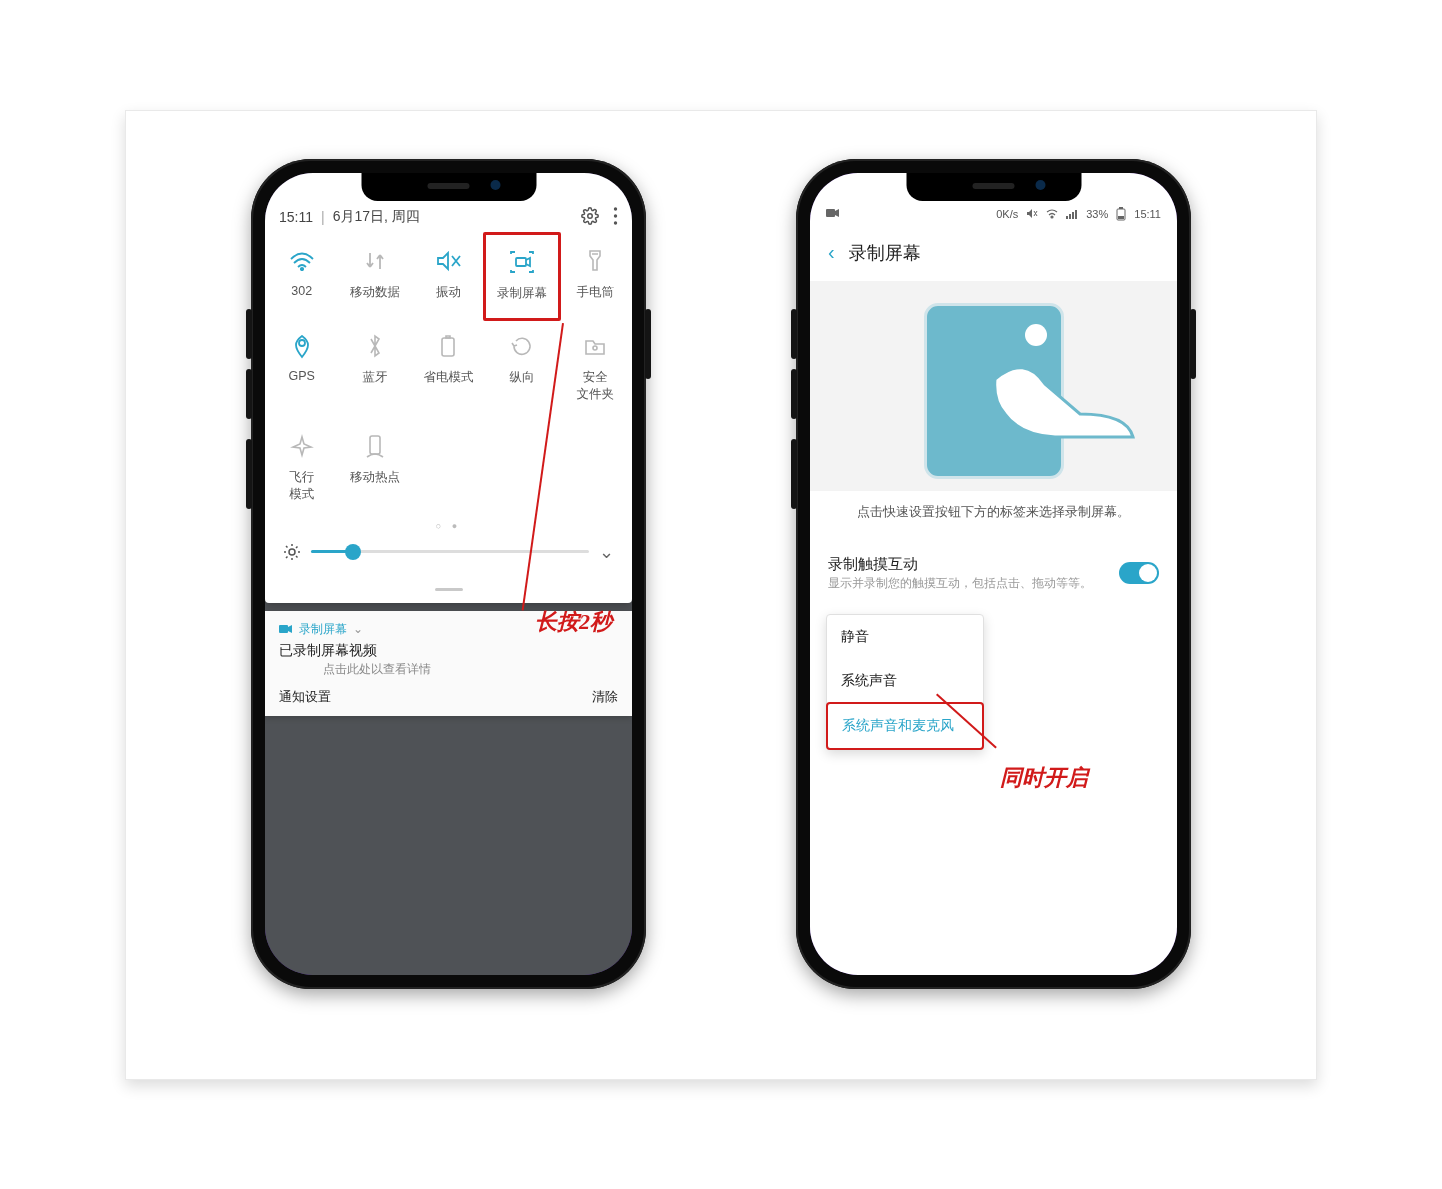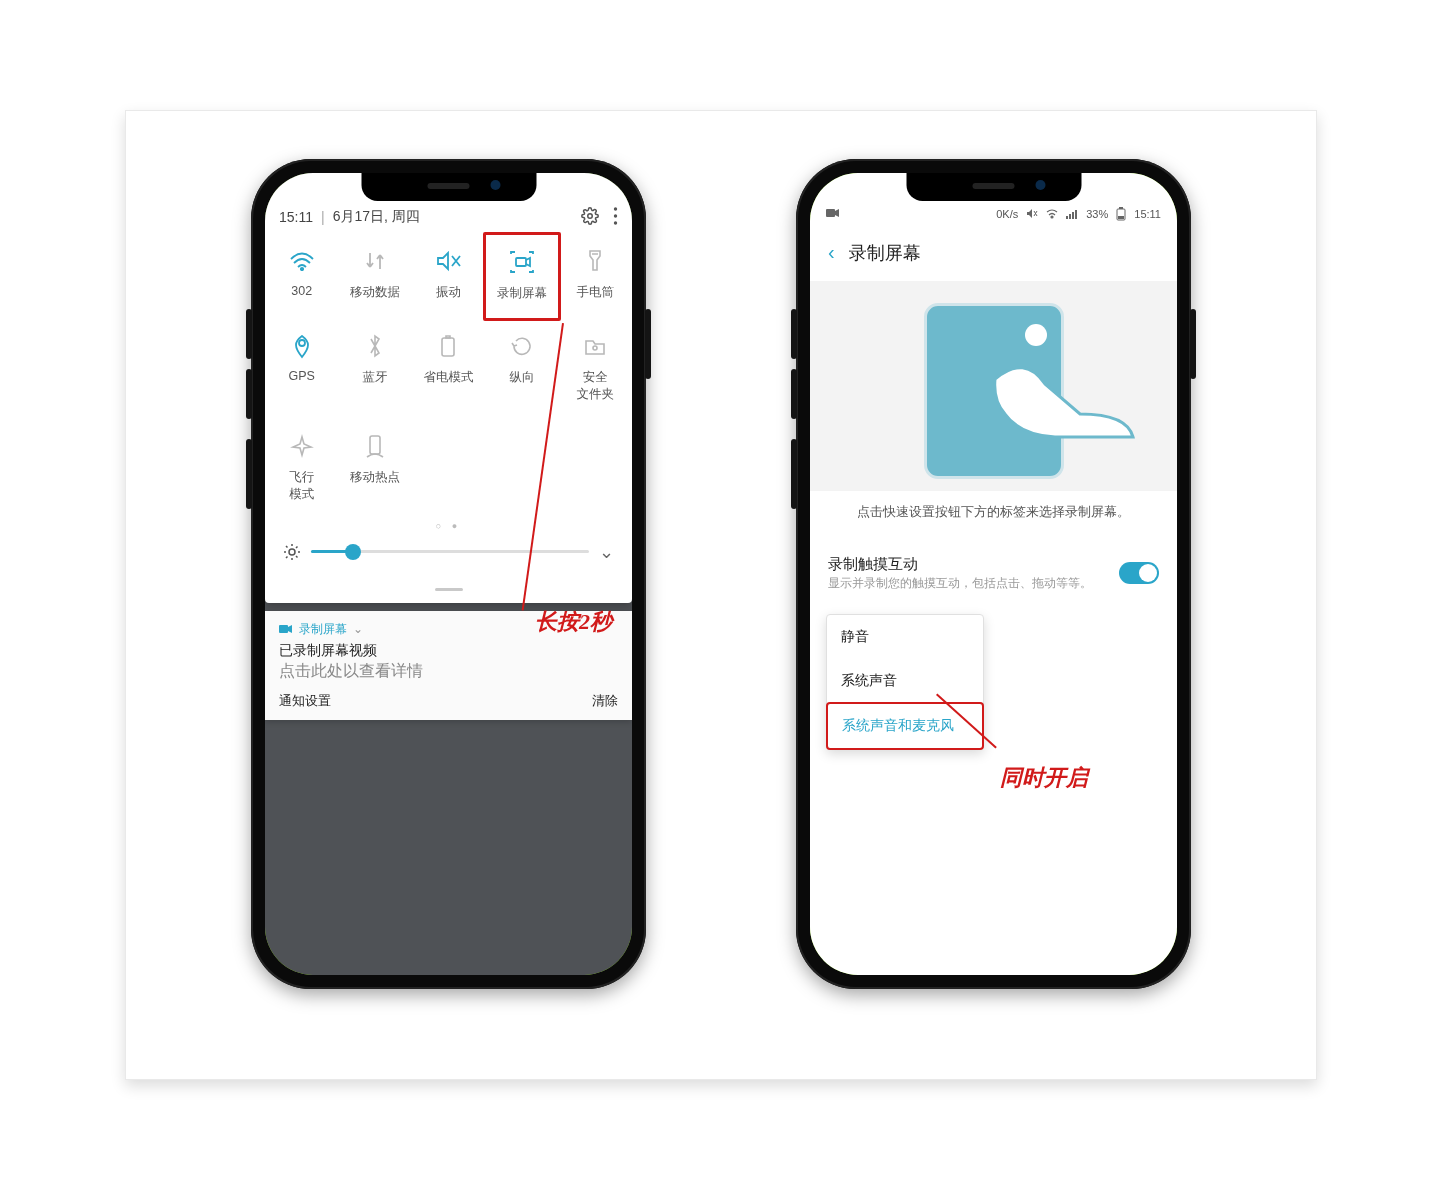--- a/index.html
+++ b/index.html
@@ -36,21 +36,21 @@
   }
   .phone .side-btn { position: absolute; background:#141414; border-radius: 3px; }
   .phone .vol1 { right:-5px; top:150px; width:6px; height:70px; }
   .phone .vol2 { left:-5px; top:150px; width:6px; height:50px; }
   .phone .vol3 { left:-5px; top:210px; width:6px; height:50px; }
   .phone .pwr { left:-5px; top:280px; width:6px; height:70px; }
 
   .phone-inner {
     width: 100%;
     height: 100%;
-    background: #84cc16;
+    background: #4c1d95;
     border-radius: 48px;
     overflow: hidden;
     position: relative;
   }
   .notch {
     position:absolute;
     top:0; left:50%; transform:translateX(-50%);
     width:175px; height:28px;
     background:#000;
     border-bottom-left-radius:16px;
@@ -115,21 +115,21 @@
 
   .notif-card {
     background:#fafafa;
     margin-top: 8px;
     box-shadow: 0 2px 6px rgba(0,0,0,0.18);
     padding: 10px 14px 10px 14px;
     font-size:13px; color:#333;
   }
   .notif-head { display:flex; align-items:center; gap:6px; font-size:12px; color:#2aa5c9;}
   .notif-title { font-size:14px; color:#222; margin-top:4px;}
-  .notif-sub { font-size:16px; color:#888; margin-top:1px;}
+  .notif-sub { font-size:12px; color:#888; margin-top:1px;margin-left:44px;}
   .notif-actions { display:flex; justify-content:space-between; padding:10px 0 0 0; font-size:13px; color:#222;}
 
   
   .screen-right { background:#fff; display:flex; flex-direction:column; padding-top:30px;}
   .status-bar {
     display:flex; justify-content:space-between; align-items:center;
     font-size:11px; color:#555; padding: 4px 16px;
   }
   .status-right { display:flex; gap:8px; align-items:center;}
 

